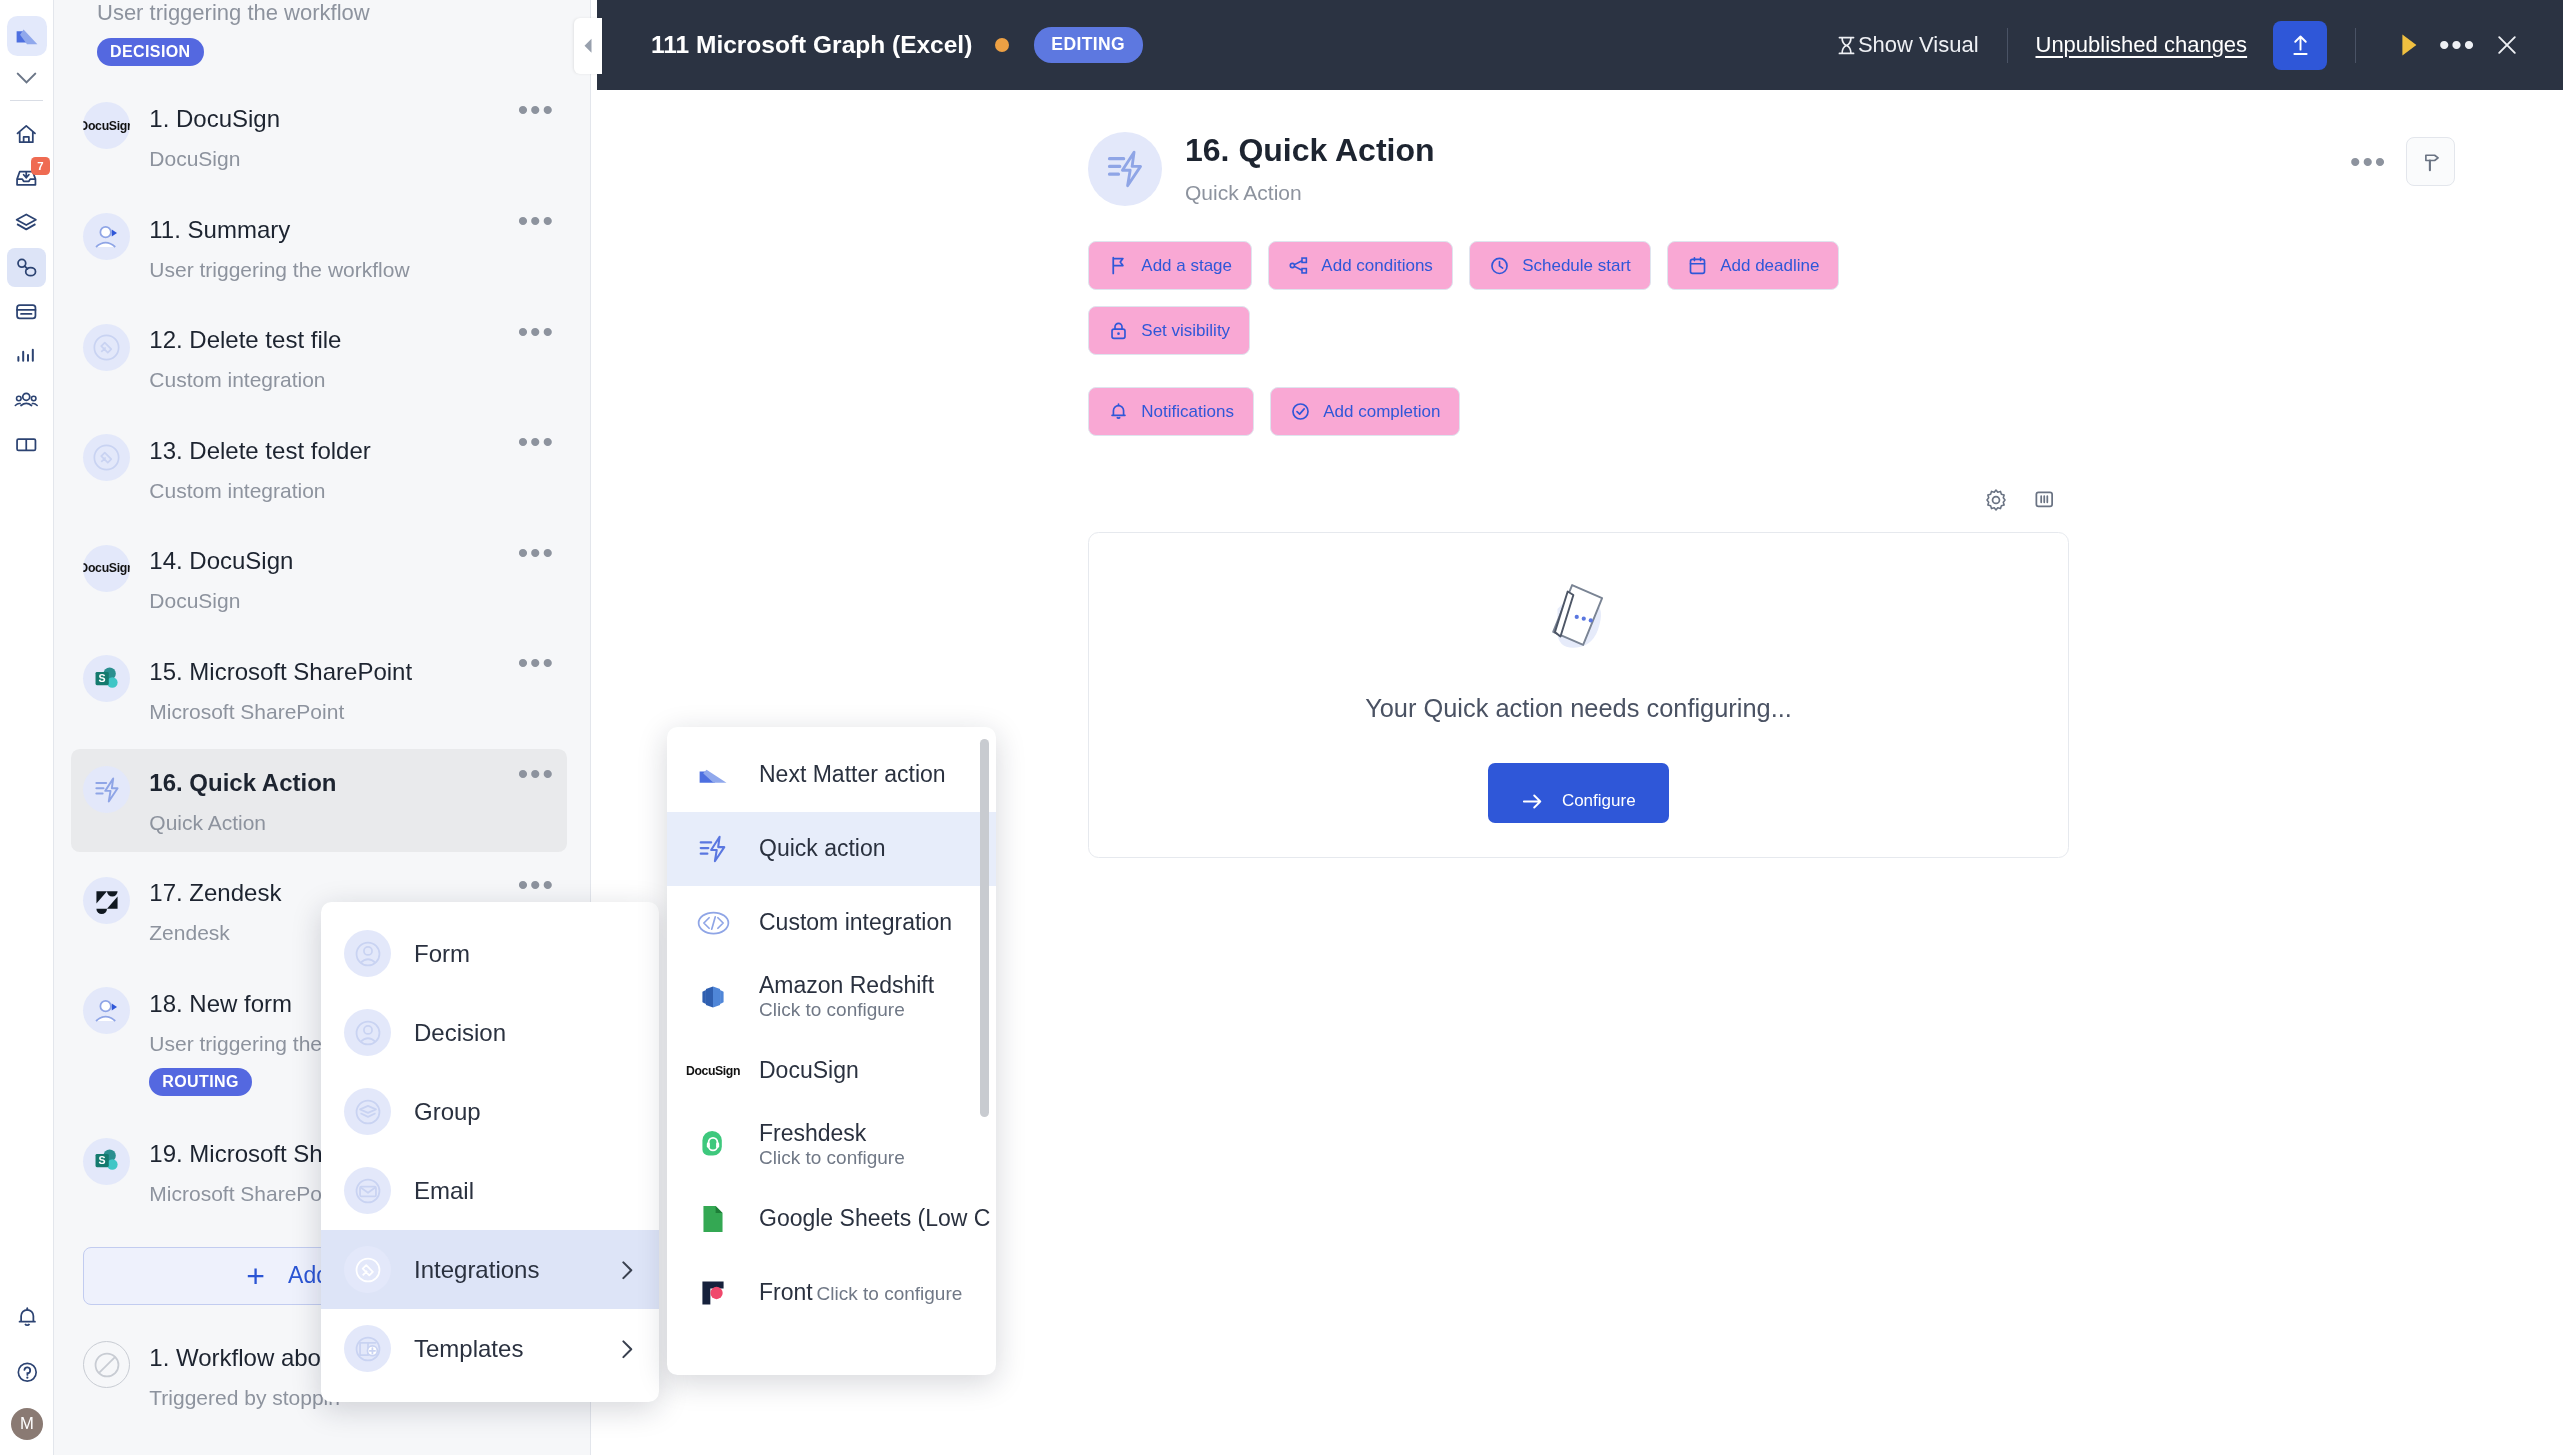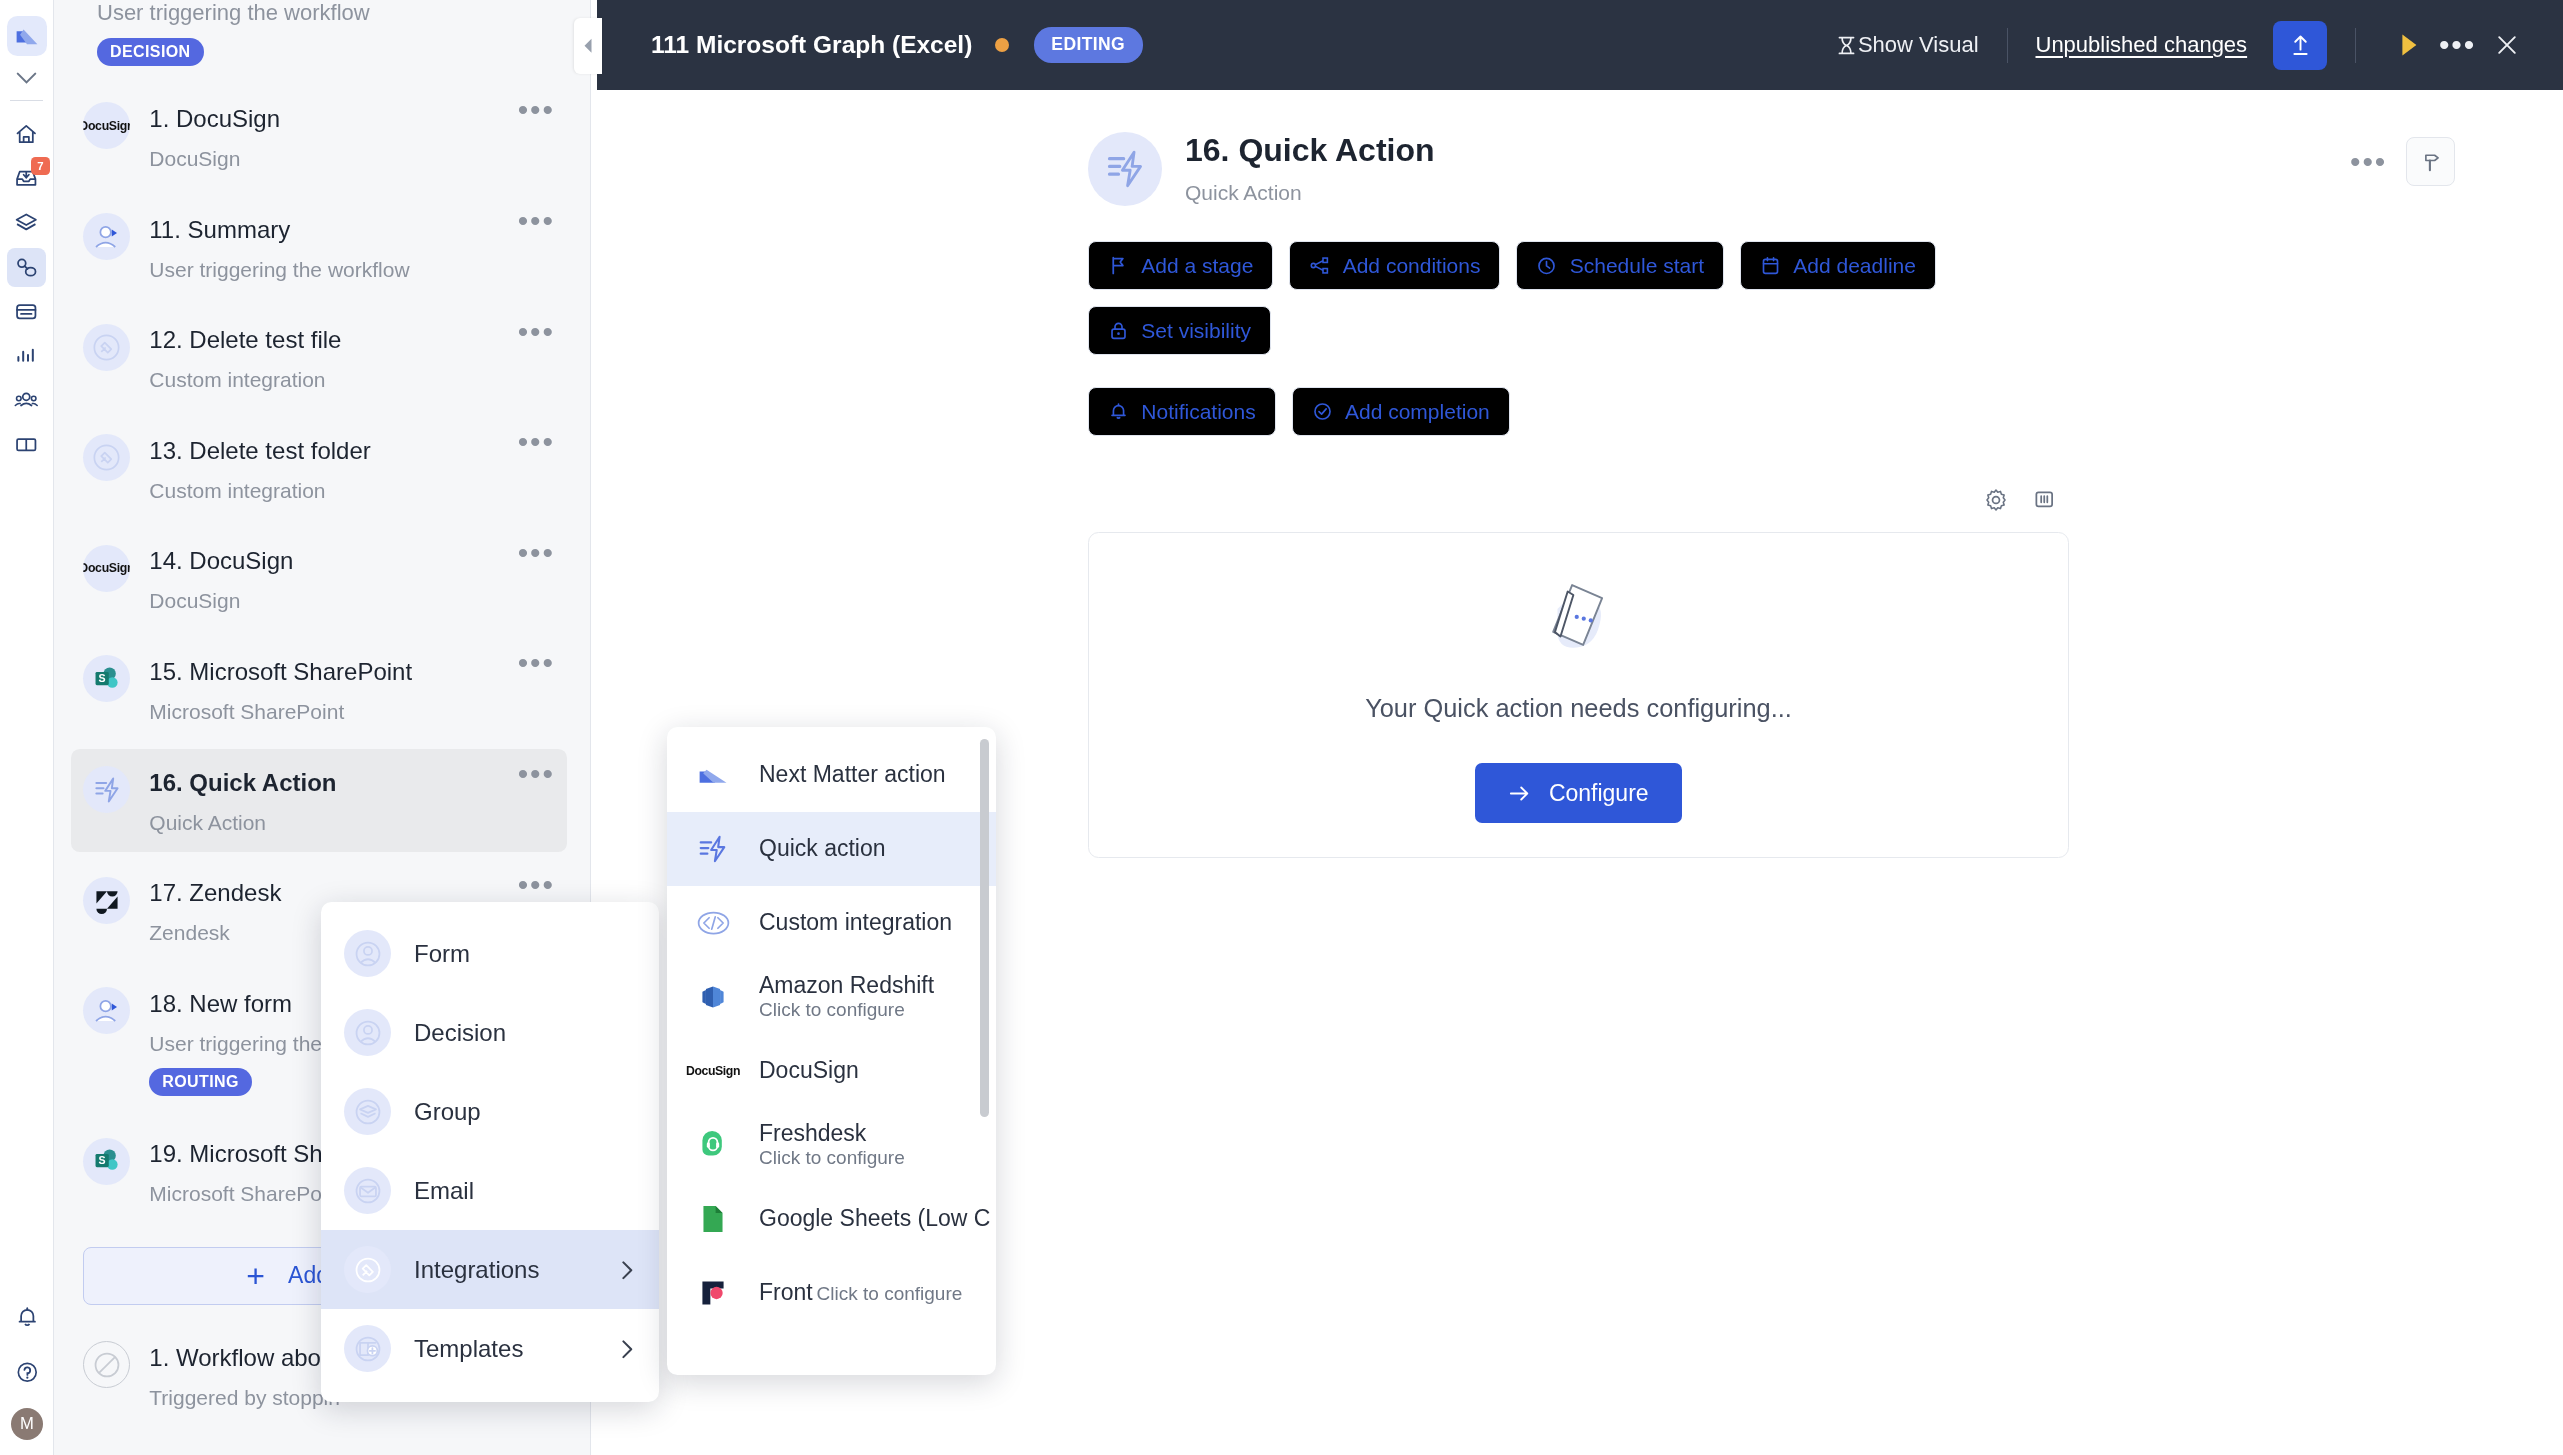--- a/index.html
+++ b/index.html
@@ -121,35 +121,35 @@
   .detail-title { font-size: 32px; font-weight: 700; color: #1d2430; }
   .detail-sub { font-size: 21px; color: #8d939e; margin-top: 12.3px; }
   .detail-head-right { margin-left: auto; display: flex; align-items: center; gap: 19px; padding-top: 5.3px; }
   .hdots { color: #8d939e; font-size: 30px; line-height: 12.3px; letter-spacing: 1.8px; }
   .tool-btn { width: 49px; height: 49px; border: 0.9px solid #e3e6ec; border-radius: 8px; background:#fafbfc;
               display:flex; align-items:center; justify-content:center; }
 
   .chiprow { display: flex; flex-wrap: wrap; gap: 16px; margin-top: 35px; max-width: 911px; }
   .chip {
     display: inline-flex; align-items: center; gap: 12.3px; height: 49px; padding: 0 19px;
-    border: 0.9px solid #dfe4ee; border-radius: 8px; background: #000000;
-    color: #2f57d8; font-size: 21px; white-space: nowrap;
+    border: 0.9px solid #dfe4ee; border-radius: 8px; background: #f9a8d4;
+    color: #2f57d8; font-size: 17px; white-space: nowrap;
   }
 
   .panel-tools { display:flex; justify-content:flex-end; gap: 23px; margin-top: 51px; padding-right: 12.3px; }
 
   .card {
     margin-top: 19px; width: 981px; border: 0.9px solid #e6e9ee; border-radius: 10.5px;
     height: 326px; display: flex; flex-direction: column; align-items: center; justify-content: center;
   }
   .card-art { margin-bottom: 8.8px; }
   .card-text { font-size: 25.4px; color: #4a5263; margin-top: 14px; }
   .btn-primary {
     margin-top: 40px; background: #2f57d8; color: #fff; border: none; border-radius: 7px;
-    height: 60px; padding: 4px 33px; font-size: 23px; display: inline-flex; align-items: center; gap: 17.5px;
+    height: 60px; padding: 12px 33px; font-size: 17px; display: inline-flex; align-items: flex-end; gap: 17.5px;
     font-family: "Liberation Sans", sans-serif;
   }
 
   
   .menu-types {
     position: absolute; left: 321px; top: 902px; width: 338px;
     background: #fff; border-radius: 10.5px; box-shadow: 0 7px 30px rgba(20,28,50,.18);
     z-index: 60; overflow: hidden; padding: 12.3px 0 14px;
   }
   .mt-item { display: flex; align-items: center; height: 79px; padding: 0 23px; }

